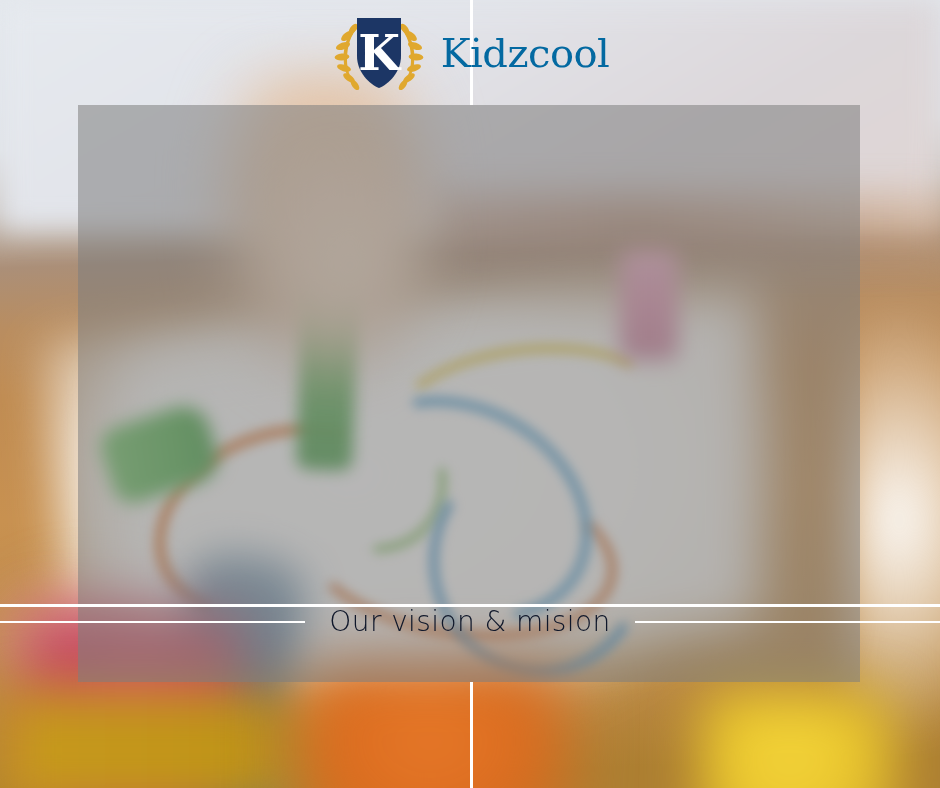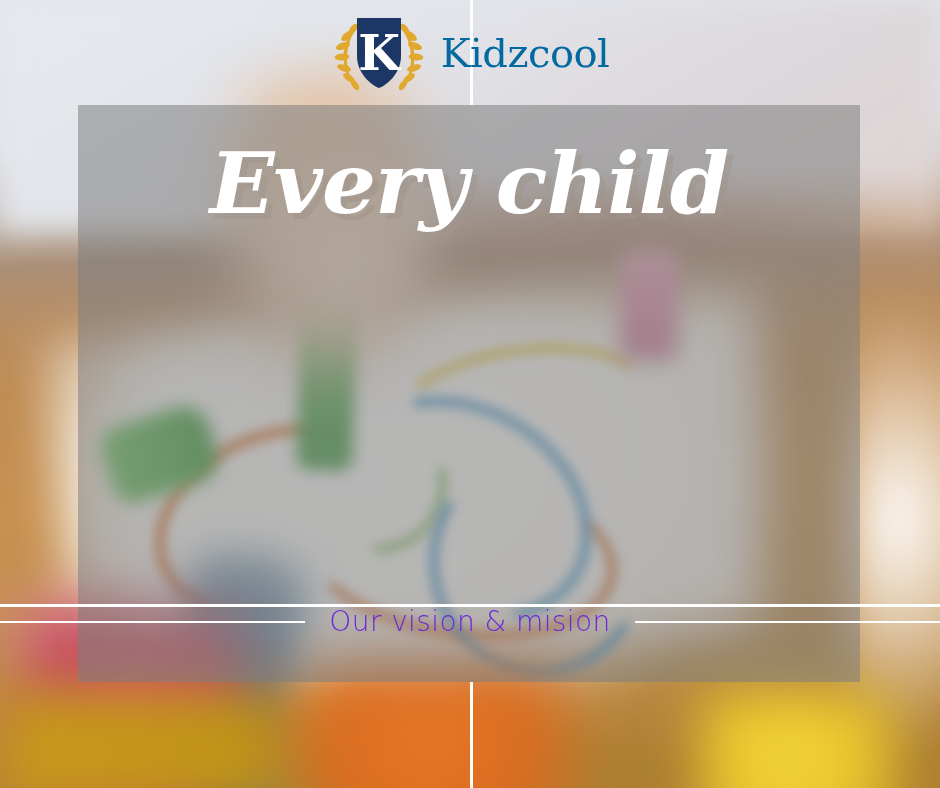--- a/index.html
+++ b/index.html
@@ -348,21 +348,21 @@
     height: 2px;
     background: #ffffff;
     flex: 0 0 auto;
   }
   .sub-rule-left  { width: 320px; }
   .sub-rule-right { width: 320px; }
   .subtitle {
     font-family: "DejaVu Sans", sans-serif;
     font-weight: 300;
     font-size: 28px;
-    color: #6d28d9;
+    color: #0f172a;
     letter-spacing: 0.4px;
     padding: 0 24px;
     white-space: nowrap;
     background: transparent;
   }
 </style>
 </head>
 <body>
 
 <div class="poster">
@@ -432,21 +432,20 @@
         <path d="M26 2 L70 2 L70 40 C70 56, 58 68, 48 72 C38 68, 26 56, 26 40 Z" fill="#1c3665"></path>
 
         <text x="48" y="54" font-family="DejaVu Serif, serif" font-size="48" font-weight="bold" fill="#ffffff" text-anchor="middle">K</text>
       </svg>
     </div>
     <span class="wordmark">Kidzcool</span>
   </div>
 
   <div class="content">
     <h1 class="headline">
-      <span class="l1">Every child</span>
     </h1>
 
     <div class="subtitle-row">
       <div class="sub-rule sub-rule-left"></div>
       <div class="subtitle">Our vision &amp; mision</div>
       <div class="sub-rule sub-rule-right"></div>
     </div>
   </div>
 
 </div>

